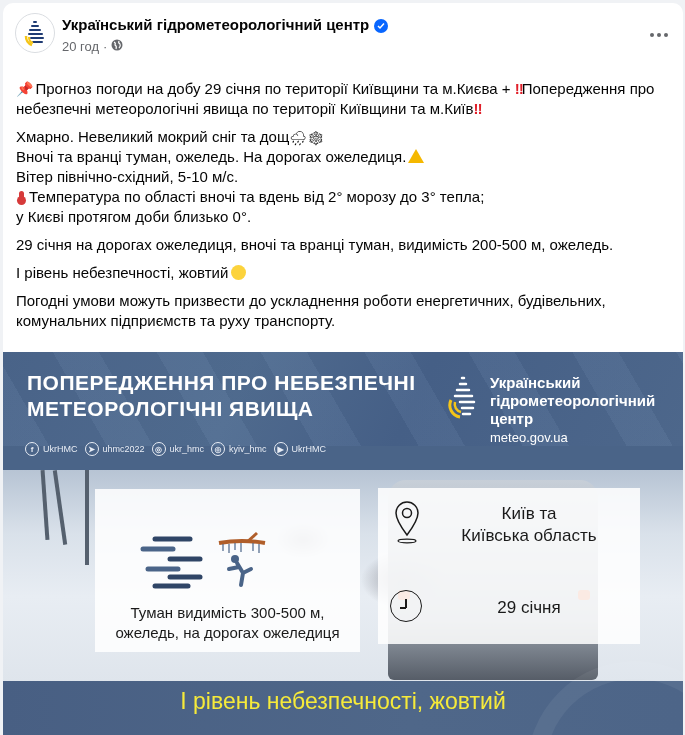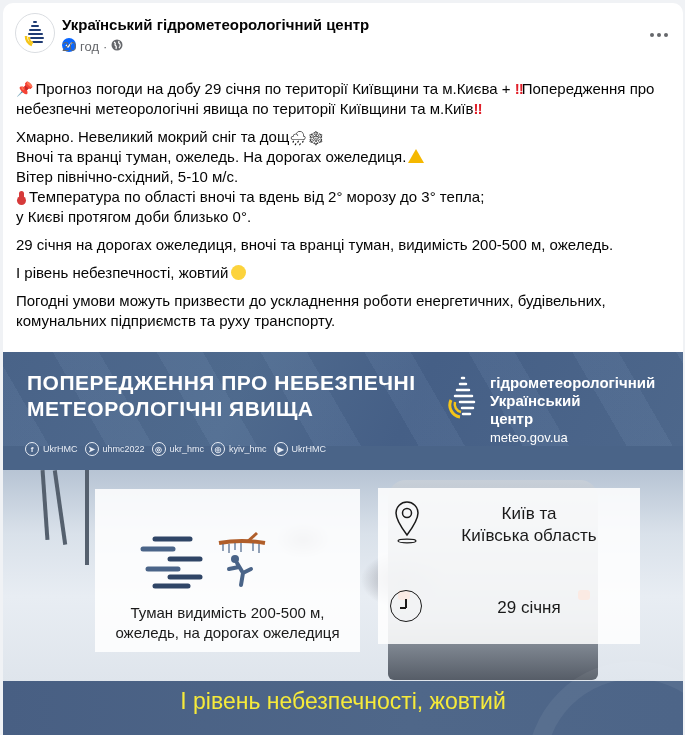--- a/index.html
+++ b/index.html
@@ -1,19 +1,19 @@
 <!DOCTYPE html>
 <html><head>
 <meta charset="utf-8">
 <style>
   html, body { margin:0; padding:0; }
   body { width:685px; height:735px; background:#f0f2f5; overflow:hidden; position:relative; font-family:"Liberation Sans", sans-serif; }
   .card { position:absolute; left:3px; top:3px; width:680px; height:740px; background:#ffffff; border-radius:10px 10px 0 0; overflow:hidden; }
   .avatar { position:absolute; left:12px; top:10px; width:40px; height:40px; border-radius:50%; background:#fff; border:1px solid #dadde1; box-sizing:border-box; display:flex; align-items:center; justify-content:center; }
-  .author { position:absolute; left:59px; top:13px; font-size:15px; font-weight:bold; color:#050505; display:flex; align-items:flex-start; gap:5px;flex-direction:column; }
+  .author { position:absolute; left:59px; top:13px; font-size:15px; font-weight:bold; color:#050505; display:flex; align-items:flex-end; gap:5px; }
   .verified { width:14px; height:14px; border-radius:50%; background:#0866ff; display:inline-flex; align-items:center; justify-content:center; }
   .meta { position:absolute; left:59px; top:36px; font-size:13px; color:#65676b; display:flex; gap:4px; }
   .more { position:absolute; left:644px; top:22px; width:24px; height:20px; display:flex; align-items:center; justify-content:center; gap:3px; cursor:pointer; }
   .more span { width:4px; height:4px; border-radius:50%; background:#65676b; display:block; }
   .text { position:absolute; left:13px; top:76px; width:660px; font-size:15px; color:#050505; line-height:20px; }
   .text p { margin:0 0 8px 0; }
   .text p.tight { margin:0; }
   .emoji { display:inline-block; font-size:14px; line-height:14px; vertical-align:-1px; }
   .red { color:#e0202a; font-weight:bold; letter-spacing:-2px; }
   .yellowdot { display:inline-block; width:15px; height:15px; border-radius:50%; background:#fcd33c; vertical-align:-2px; margin-left:3px; }
@@ -156,22 +156,22 @@
             <line x1="9" y1="16" x2="21" y2="16"></line>
             <line x1="7" y1="22" x2="24" y2="22"></line>
             <line x1="12" y1="28" x2="26" y2="28"></line>
             <line x1="14" y1="34" x2="25" y2="34"></line>
             <line x1="15" y1="40" x2="22" y2="40"></line>
           </g>
           <path d="M3 26 A12 12 0 0 0 12 43" stroke="#f5c518" stroke-width="3" fill="none"></path>
           <path d="M7 28 A8 8 0 0 0 13 38" stroke="#f5c518" stroke-width="2.5" fill="none"></path>
         </svg>
         <div>
+          <div class="brand-text">Український</div>
           <div class="brand-text">гідрометеорологічний</div>
-          <div class="brand-text">Український</div>
           <div class="brand-text">центр</div>
           <div class="brand-url">meteo.gov.ua</div>
         </div>
       </div>
     </div>
 
     <div class="photo">
       <div class="tree" style="left:40px;top:0;height:70px;transform:rotate(-4deg);"></div>
       <div class="tree" style="left:55px;top:0;height:75px;transform:rotate(-8deg);"></div>
       <div class="tree" style="left:82px;top:0;height:95px;"></div>
@@ -199,21 +199,21 @@
             <line x1="12" y1="15" x2="12" y2="24"></line>
             <line x1="18" y1="14" x2="18" y2="21"></line>
             <line x1="24" y1="14" x2="24" y2="23"></line>
             <line x1="36" y1="14" x2="36" y2="22"></line>
             <line x1="42" y1="15" x2="42" y2="24"></line>
         </g>
         <circle cx="18" cy="30" r="4" fill="#4a6488"></circle>
         <path d="M20 34 L26 44 L34 40 M26 44 L24 56 M22 38 L12 40" stroke="#4a6488" stroke-width="4" fill="none" stroke-linecap="round"></path>
       </svg>
       <div class="p-left-text">
-        <div>Туман видимість 200-500 м,</div>
+        <div>Туман видимість 300-500 м,</div>
         <div>ожеледь, на дорогах ожеледиця</div>
       </div>
     </div>
 
     <div class="panel p-right1">
       <svg style="position:absolute;left:16px;top:13px;" width="26" height="44" viewBox="0 0 26 44">
         <path d="M13 34 C4 22 2 17 2 12 A11 11 0 0 1 24 12 C24 17 22 22 13 34 Z" stroke="#1a1a1a" stroke-width="1.5" fill="none"></path>
         <circle cx="13" cy="12" r="4.5" stroke="#1a1a1a" stroke-width="1.5" fill="none"></circle>
         <ellipse cx="13" cy="40" rx="9" ry="1.8" stroke="#1a1a1a" stroke-width="1.2" fill="none"></ellipse>
       </svg>

